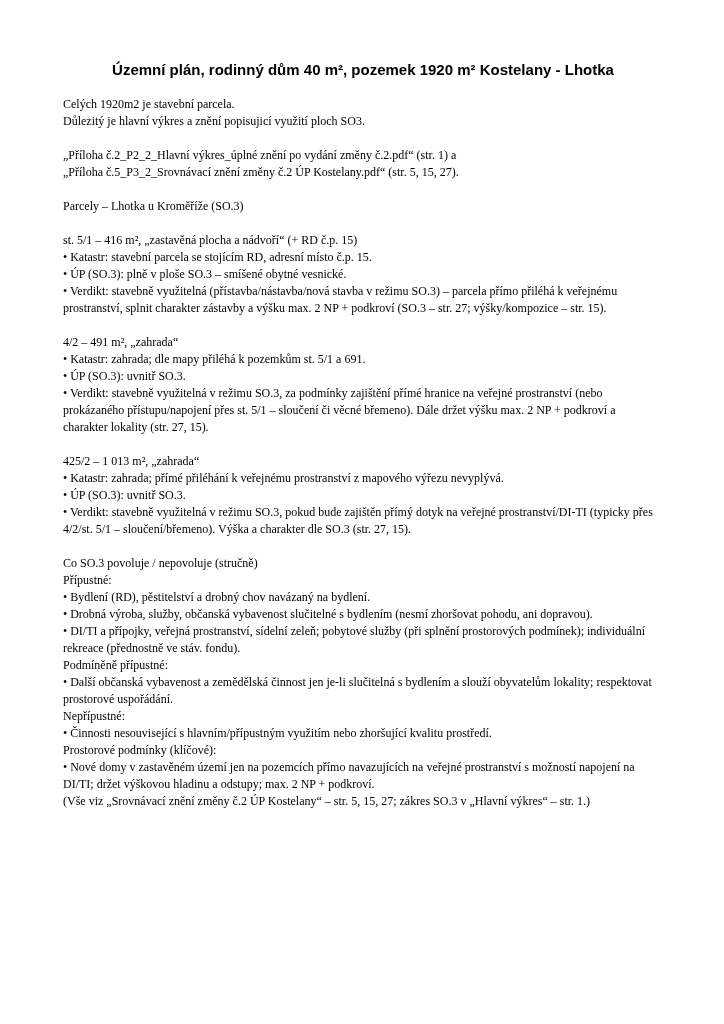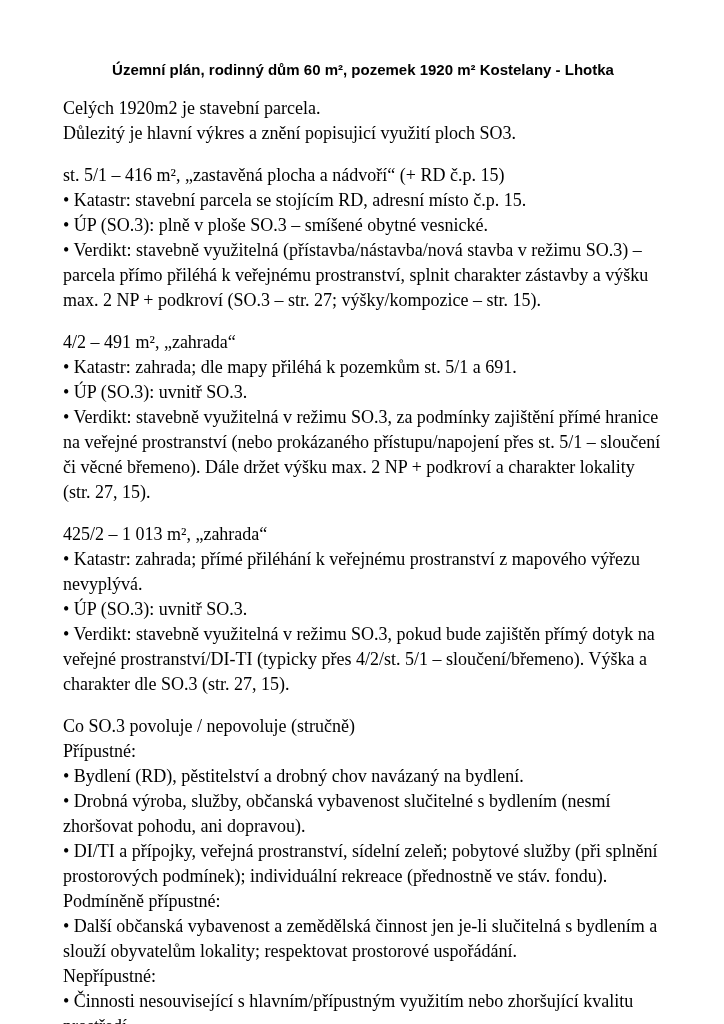--- a/index.html
+++ b/index.html
@@ -24,40 +24,43 @@
     font-family: "Liberation Sans", "DejaVu Sans", sans-serif;
     font-weight: bold;
     font-size: 15px;
     line-height: 19px;
     text-align: center;
     margin: 0;
     white-space: pre-line;
   }
   .para {
     font-family: "Liberation Serif", "DejaVu Serif", serif;
-    font-size: 18px;
-    line-height: 25px;
+    font-size: 12px;
+    line-height: 17px;
     margin: 17px 0 0 0;
     white-space: pre-line;
     max-width: 600px;
   }
   .para:first-of-type {
     margin-top: 17px;
   }
 </style>
 </head>
 <body>
 
 <div class="page">
-  <h1 class="title">Územní plán, rodinný dům 60 m², pozemek 1920 m² Kostelany - Lhotka</h1>
+  <h1 class="title">Územní plán, rodinný dům 40 m², pozemek 1920 m² Kostelany - Lhotka</h1>
 
   <p class="para">Celých 1920m2 je stavební parcela.
 Důlezitý je hlavní výkres a znění popisujicí využití ploch SO3.</p>
 
+  <p class="para">„Příloha č.2_P2_2_Hlavní výkres_úplné znění po vydání změny č.2.pdf“ (str. 1) a
+„Příloha č.5_P3_2_Srovnávací znění změny č.2 ÚP Kostelany.pdf“ (str. 5, 15, 27).</p>
 
+  <p class="para">Parcely – Lhotka u Kroměříže (SO.3)</p>
 
   <p class="para">st. 5/1 – 416 m², „zastavěná plocha a nádvoří“ (+ RD č.p. 15)
 • Katastr: stavební parcela se stojícím RD, adresní místo č.p. 15.
 • ÚP (SO.3): plně v ploše SO.3 – smíšené obytné vesnické.
 • Verdikt: stavebně využitelná (přístavba/nástavba/nová stavba v režimu SO.3) – parcela přímo přiléhá k veřejnému prostranství, splnit charakter zástavby a výšku max. 2 NP + podkroví (SO.3 – str. 27; výšky/kompozice – str. 15).</p>
 
   <p class="para">4/2 – 491 m², „zahrada“
 • Katastr: zahrada; dle mapy přiléhá k pozemkům st. 5/1 a 691.
 • ÚP (SO.3): uvnitř SO.3.
 • Verdikt: stavebně využitelná v režimu SO.3, za podmínky zajištění přímé hranice na veřejné prostranství (nebo prokázaného přístupu/napojení přes st. 5/1 – sloučení či věcné břemeno). Dále držet výšku max. 2 NP + podkroví a charakter lokality (str. 27, 15).</p>

